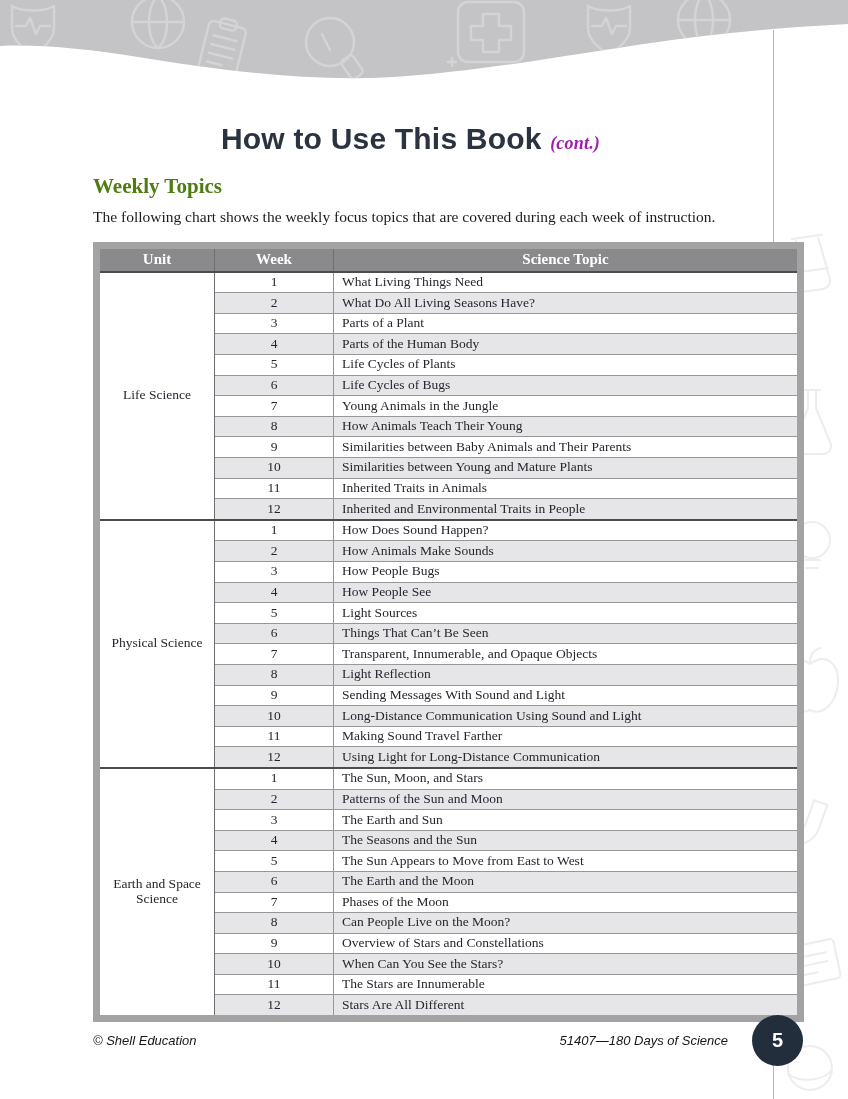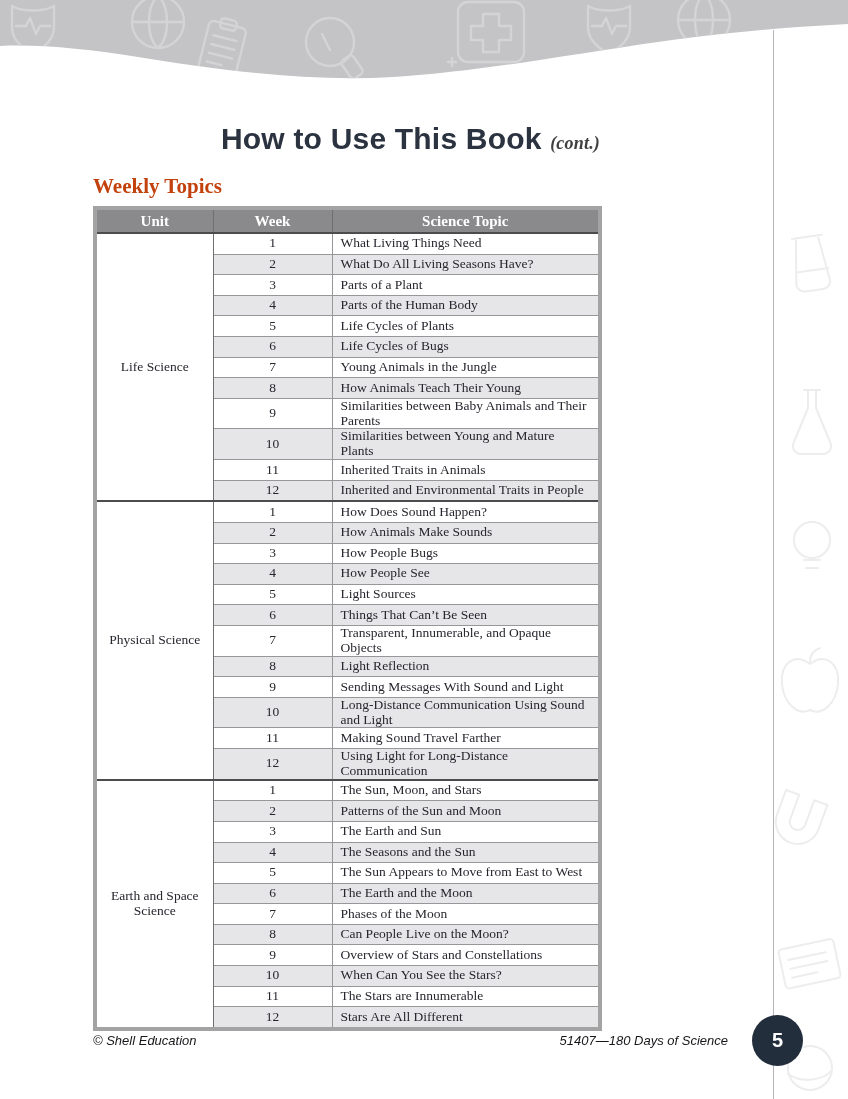--- a/index.html
+++ b/index.html
@@ -32,42 +32,42 @@
     font-size:30px;
     letter-spacing:.2px;
     color:#2b3240;
     margin:0 0 18px 0;
   }
   .page-title .cont{
     font-family:"Liberation Serif", serif;
     font-weight:600;
     font-style:italic;
     font-size:18px;
-    color:#404040;
+    color:#a21caf;
   }
 
   .section-heading{
     font-size:21px;
     font-weight:700;
-    color:#c2410c;
+    color:#4d7c0f;
     margin:0 0 7px 0;
   }
   .intro{
     font-size:15.5px;
     line-height:1.4;
     margin:0 0 14px 0;
     color:#1c1c1c;
   }
 
   
   table.topics{
     border-collapse:collapse;
     table-layout:fixed;
-    width:509px;
-    border:4px solid #a3a3a3;
+    width:711px;
+    border:7px solid #a3a3a3;
   }
   table.topics col.c-unit{width:118px;}
   table.topics col.c-week{width:119px;}
   table.topics th{
     background:#8a8a8c;
     color:#ffffff;
     font-size:15px;
     font-weight:700;
     height:22px;
     border:1px solid #6f6f71;
@@ -227,20 +227,21 @@
   </g>
 </svg>
 
 <div class="content">
   <h1 class="page-title">
     <span>How to Use This Book</span>
     <span class="cont">(cont.)</span>
   </h1>
 
   <h2 class="section-heading">Weekly Topics</h2>
+  <p class="intro">The following chart shows the weekly focus topics that are covered during each week of instruction.</p>
 
   <table class="topics">
     <colgroup>
         <col class="c-unit">
         <col class="c-week">
         <col>
       </colgroup>
     <thead>
       <tr>
         <th>Unit</th>

